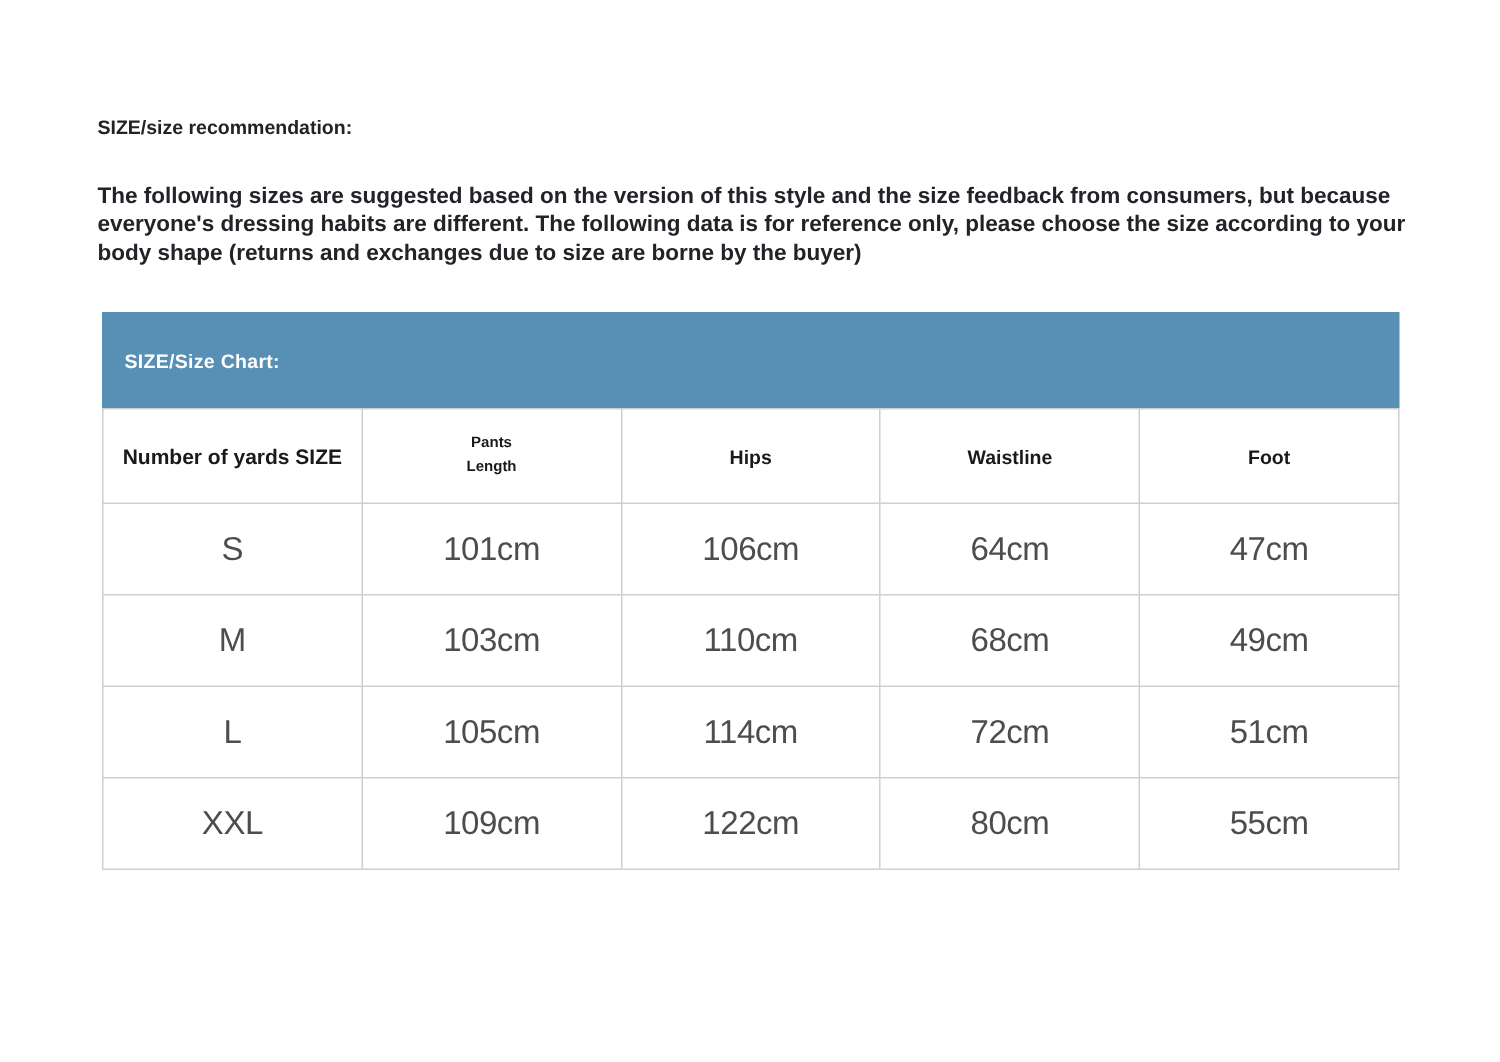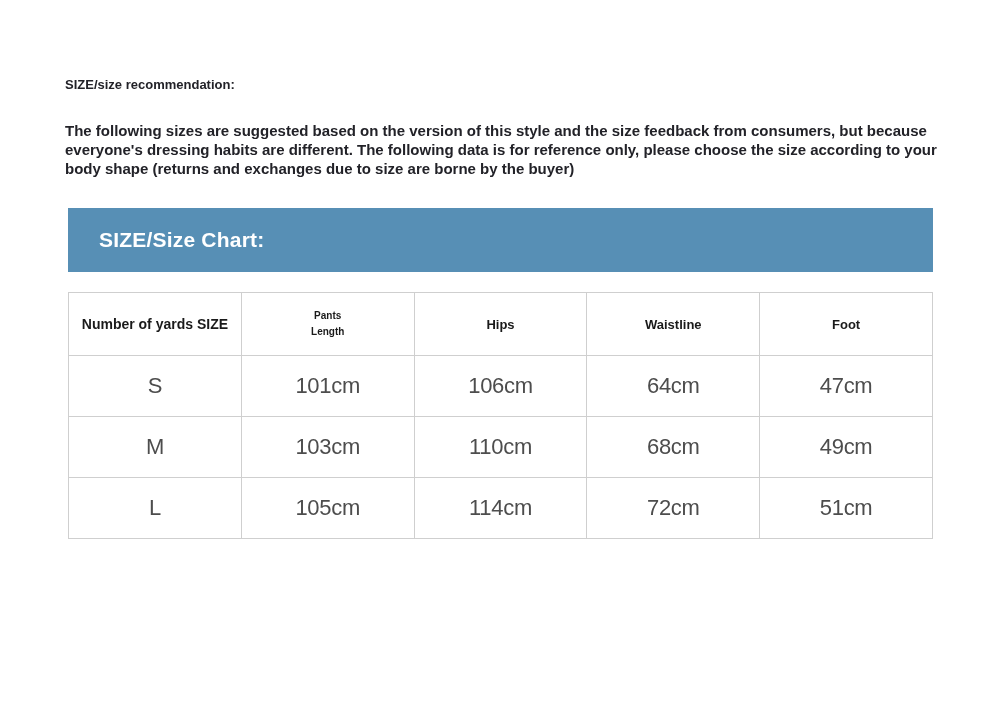--- a/index.html
+++ b/index.html
@@ -40,34 +40,32 @@
     width: 865px;
     height: 64px;
     background: #578FB5;
     box-sizing: border-box;
     display: flex;
     align-items: center;
     padding-left: 15px;
   }
   .title-bar .title-text {
     color: #ffffff;
-    font-size: 21px;
+    font-size: 13px;
     font-weight: bold;
     letter-spacing: 0.2px;
-    margin-left: 16px;
   }
   table.size-table {
     position: absolute;
     left: 68px;
     top: 272px;
     width: 865px;
     border-collapse: collapse;
     table-layout: fixed;
     background: #ffffff;
-    margin-top: 20px;
   }
   table.size-table th,
   table.size-table td {
     border: 1px solid #cfcfcf;
     text-align: center;
     vertical-align: middle;
     padding: 0;
   }
   table.size-table th {
     height: 62px;
@@ -130,14 +128,21 @@
       <td>68cm</td>
       <td>49cm</td>
     </tr>
     <tr>
       <td class="cell-size">L</td>
       <td>105cm</td>
       <td>114cm</td>
       <td>72cm</td>
       <td>51cm</td>
     </tr>
+    <tr>
+      <td class="cell-size">XXL</td>
+      <td>109cm</td>
+      <td>122cm</td>
+      <td>80cm</td>
+      <td>55cm</td>
+    </tr>
   </tbody>
 </table>
 
 </body></html>

